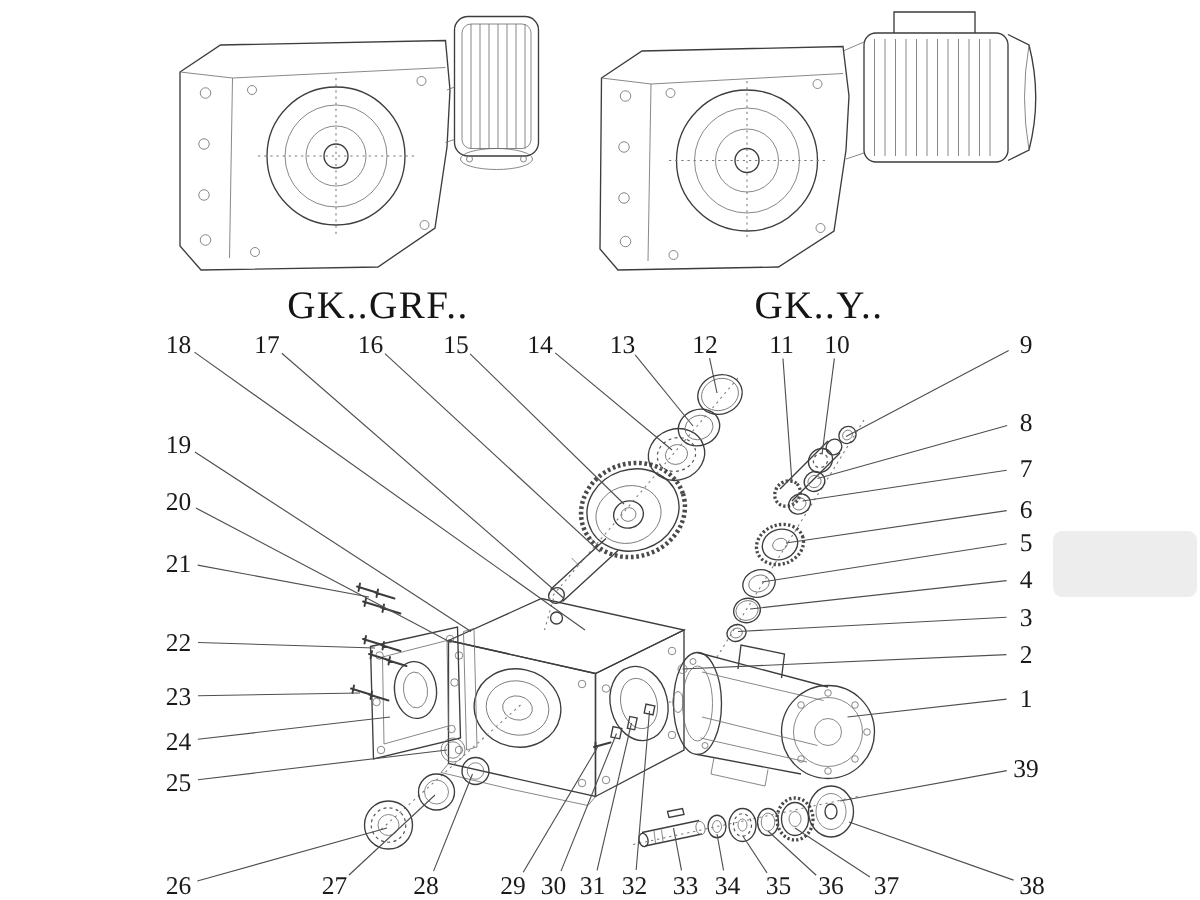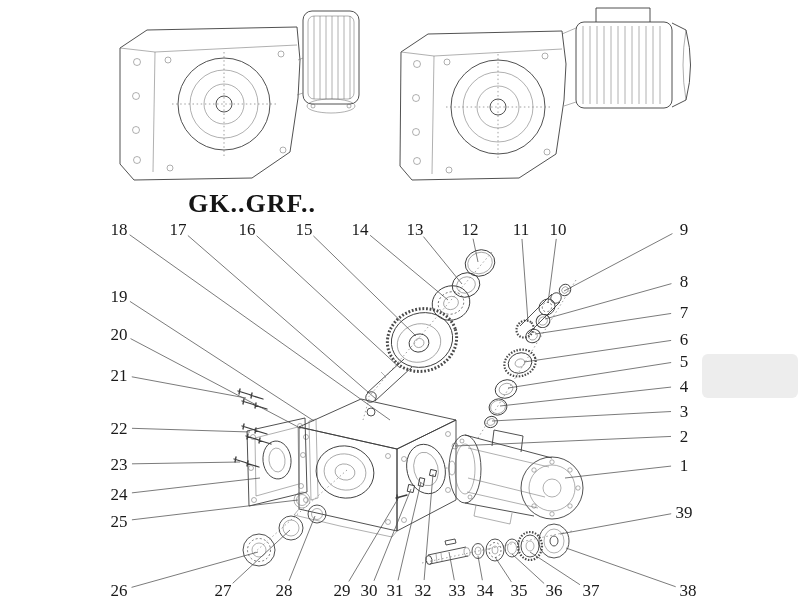--- a/index.html
+++ b/index.html
@@ -9,21 +9,21 @@
   .ln    { fill:none; stroke:#3d3d3d; stroke-width:0.9; }
   .thin  { fill:none; stroke:#6e6e6e; stroke-width:0.55; }
   .dot   { fill:none; stroke:#7a7a7a; stroke-width:0.7; stroke-dasharray:1.5 2.6; }
   .dotln { fill:none; stroke:#555555; stroke-width:0.8; stroke-dasharray:2 2.2; }
   .gear  { fill:none; stroke:#4a4a4a; stroke-width:3;   stroke-dasharray:1.8 1.8; }
   .gearsm{ fill:none; stroke:#4a4a4a; stroke-width:2.2; stroke-dasharray:1.5 1.5; }
   .bolt  { fill:none; stroke:#3d3d3d; stroke-width:1.3; stroke-linecap:round; }
   #leaders line { stroke:#4f4f4f; stroke-width:0.75; }
   #labels text  { font-family:"Liberation Serif","DejaVu Serif",serif; font-size:17px;
                   fill:#1a1a1a; text-anchor:middle; }
-  .title { position:absolute; transform:translateX(-50%); font-weight:700; font-size:26px;
+  .title { position:absolute; transform:translateX(-50%); font-weight:400; font-size:26px;
            letter-spacing:1px; color:#151515; white-space:nowrap; }
   .title-left  { left:252px; top:189px; }
   .title-right { left:546px; top:189px; }
 </style>
 </head>
 <body>
 
 <div class="stage">
 
   <svg id="art" width="800" height="600" viewBox="0 0 800 600">
@@ -321,14 +321,15 @@
         <text x="457" y="596">33</text>
         <text x="485" y="596">34</text>
         <text x="519" y="596">35</text>
         <text x="554" y="596">36</text>
         <text x="591" y="596">37</text>
         <text x="688" y="596">38</text>
       </g>
   </svg>
 
   <div class="title title-left">GK..GRF..</div>
+  <div class="title title-right">GK..Y..</div>
 
 </div>
 
 </body></html>

